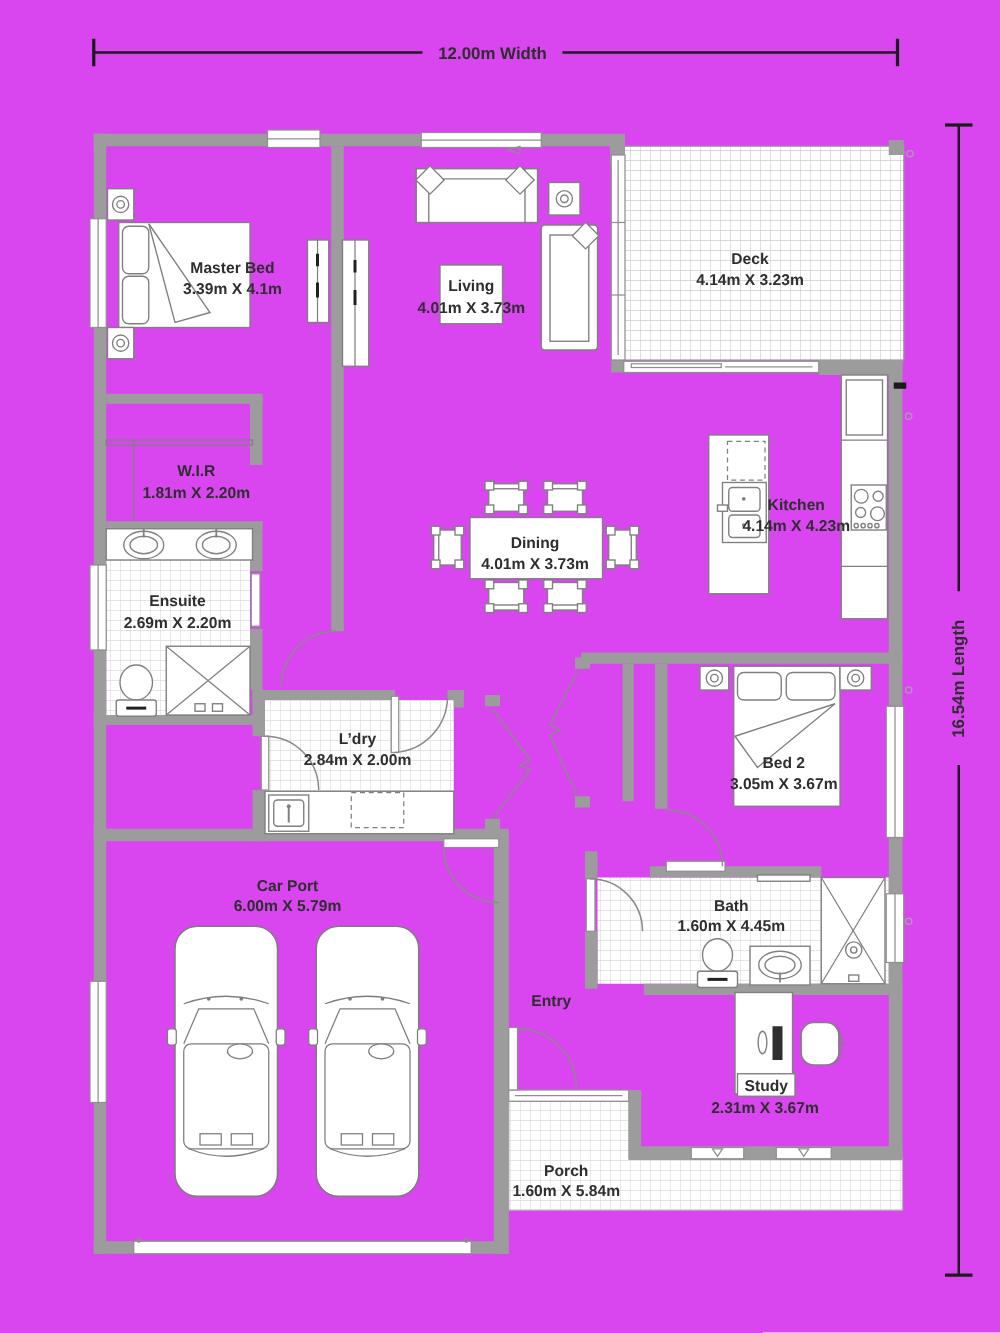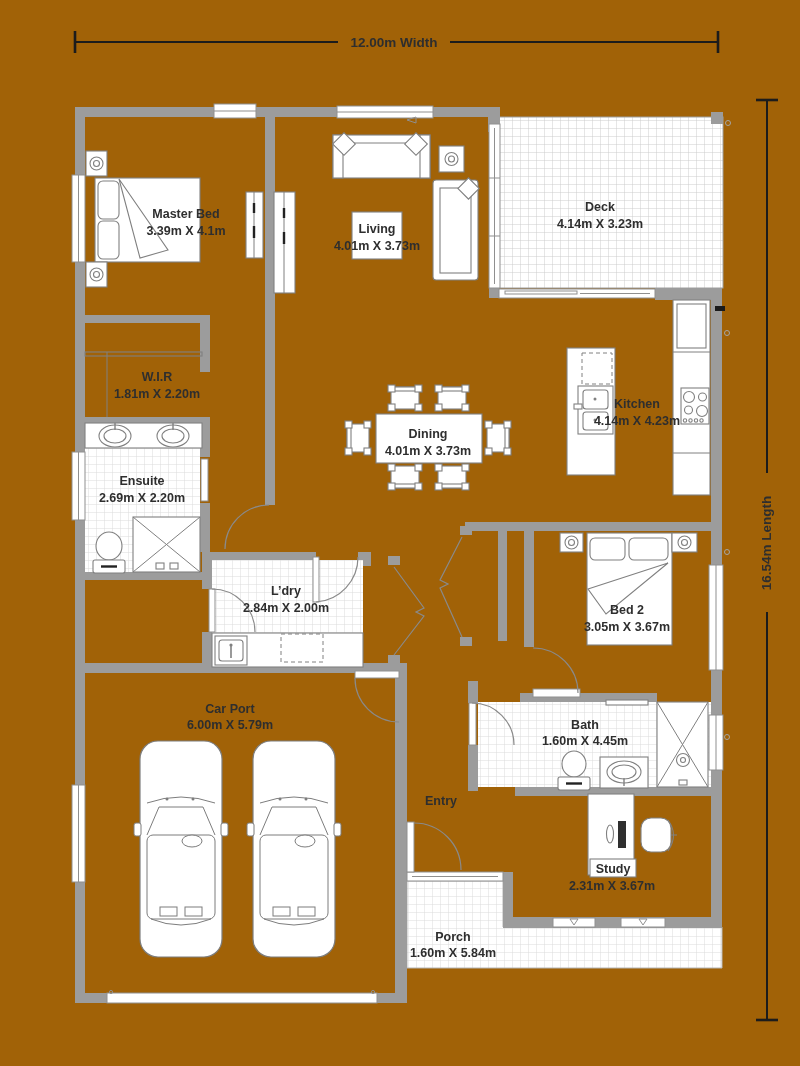--- a/index.html
+++ b/index.html
@@ -1,16 +1,16 @@
 <!DOCTYPE html>
 <html><head>
 <meta charset="utf-8">
 <style>
   html,body{margin:0;padding:0;background:#ffffff;}
-  .page{width:800px;height:1066px;position:relative;background:#a16207;overflow:hidden;}
+  .page{width:800px;height:1066px;position:relative;background:#d946ef;overflow:hidden;}
   svg text{
     font-family:"Liberation Sans","DejaVu Sans",sans-serif;
     font-weight:600;
     fill:#2e2e2e;
   }
   .nm{font-size:12.5px;}
   .dm{font-size:12.5px;}
   .dim{font-size:13.5px;}
   .wall{fill:#9c9c9c;stroke:none;}
   .win{fill:#ffffff;stroke:#8f8f8f;stroke-width:1;}

